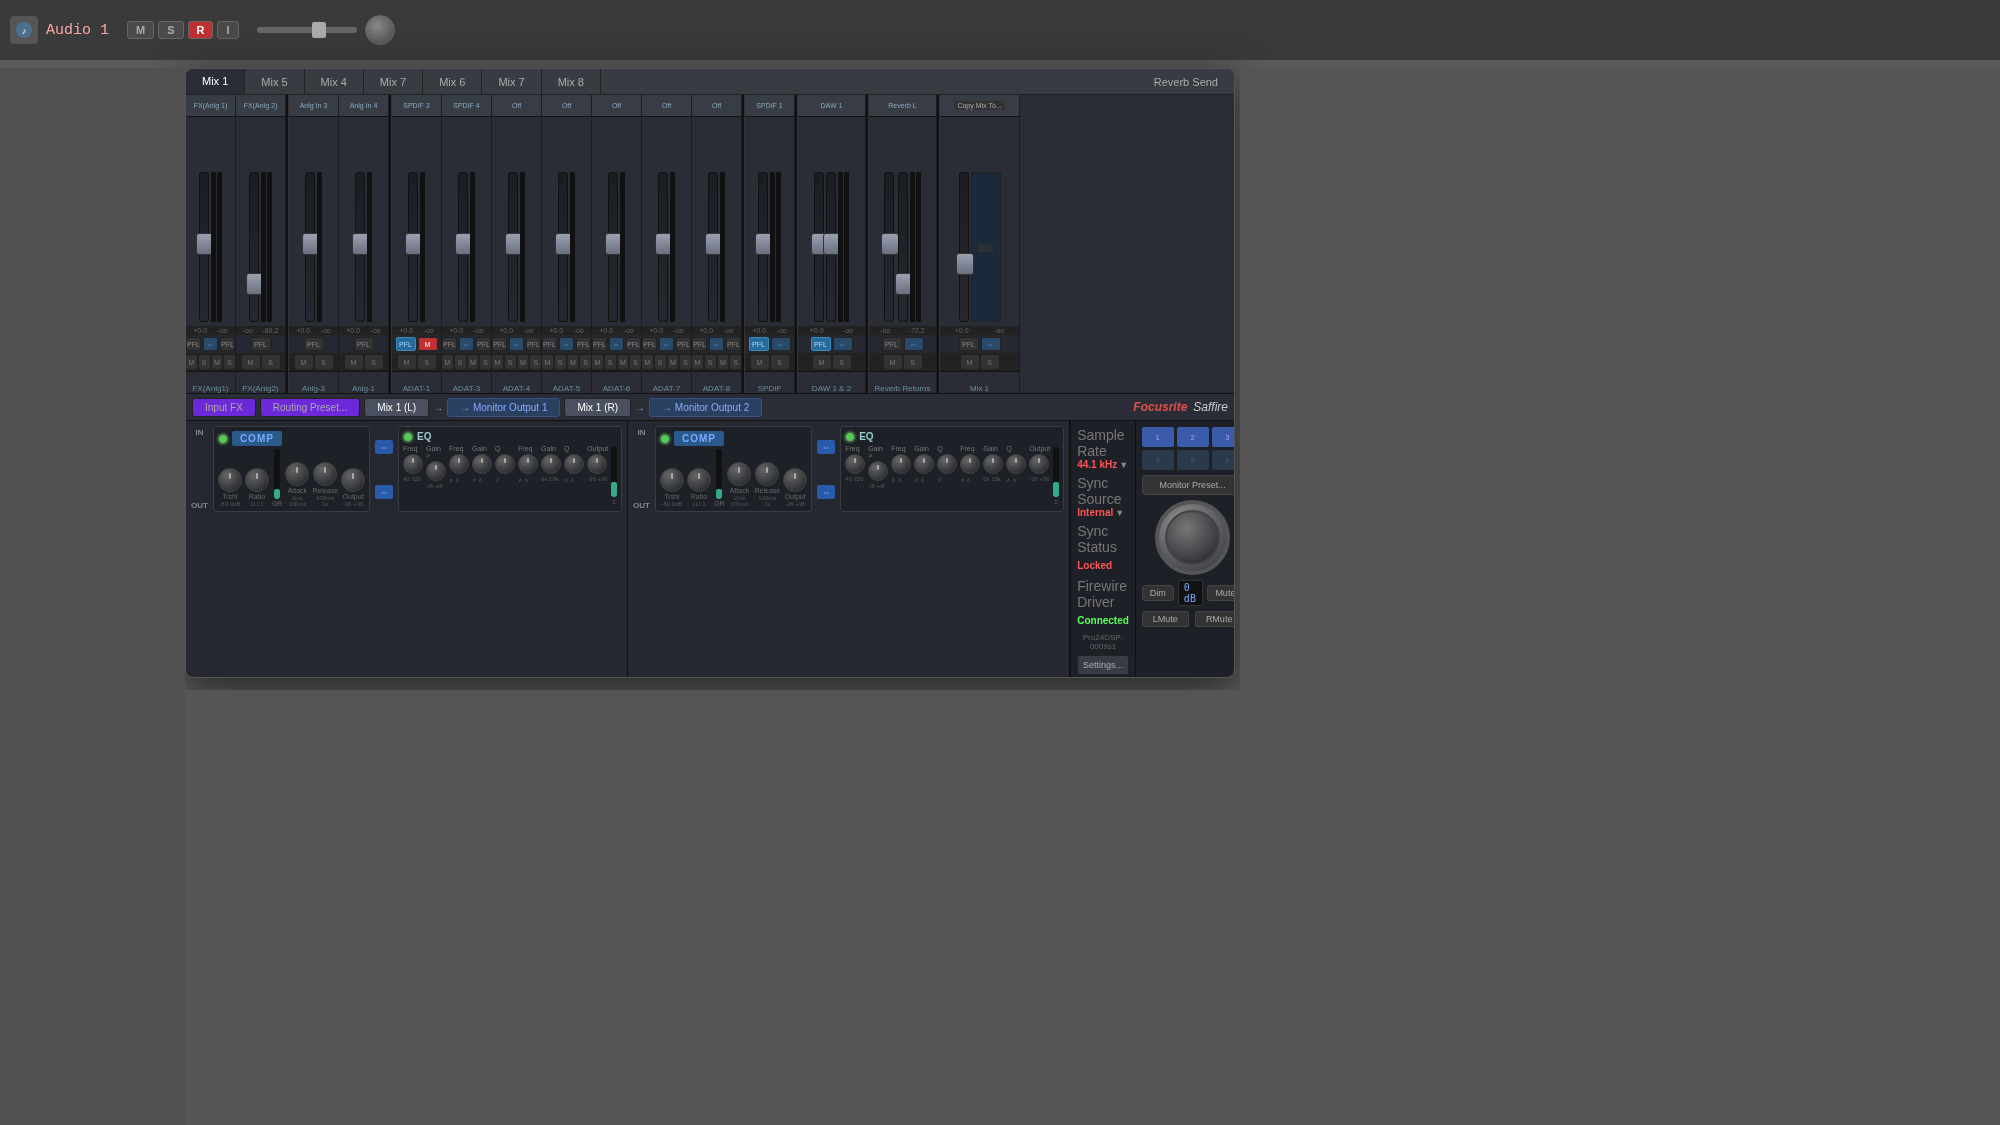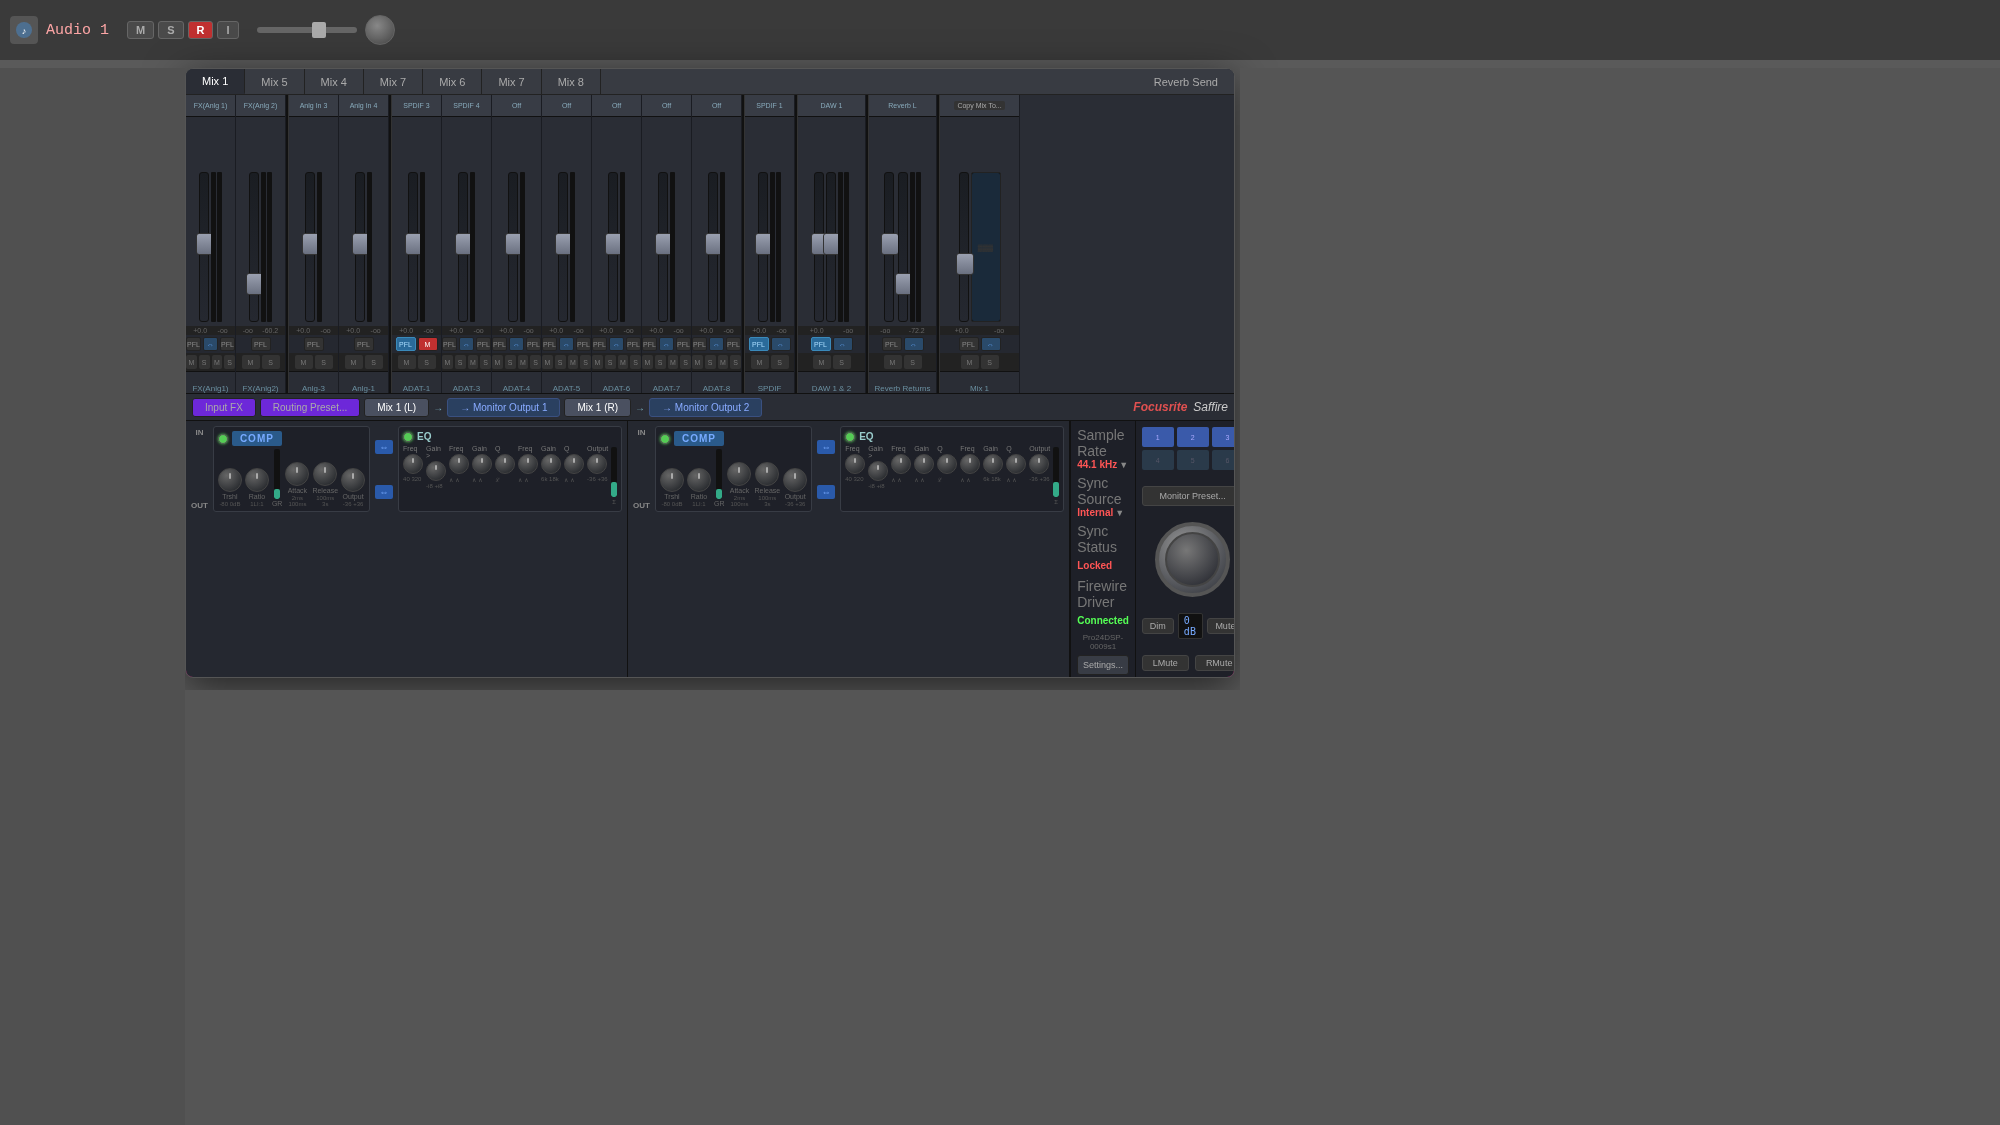--- a/index.html
+++ b/index.html
@@ -436,21 +436,21 @@
     .info-val.grn { color: #5f5; }
 
     
     .out-panel {
       width: 155px;
       background: #1e2028;
       padding: 6px;
       display: flex;
       flex-direction: column;
       align-items: center;
-      gap: 16px;
+      gap: 5px;
     }
     .out-preset-grid {
       display: grid;
       grid-template-columns: repeat(3, 1fr);
       gap: 3px;
       width: 100%;
     }
     .out-preset {
       height: 20px;
       background: #3a5aaa;

